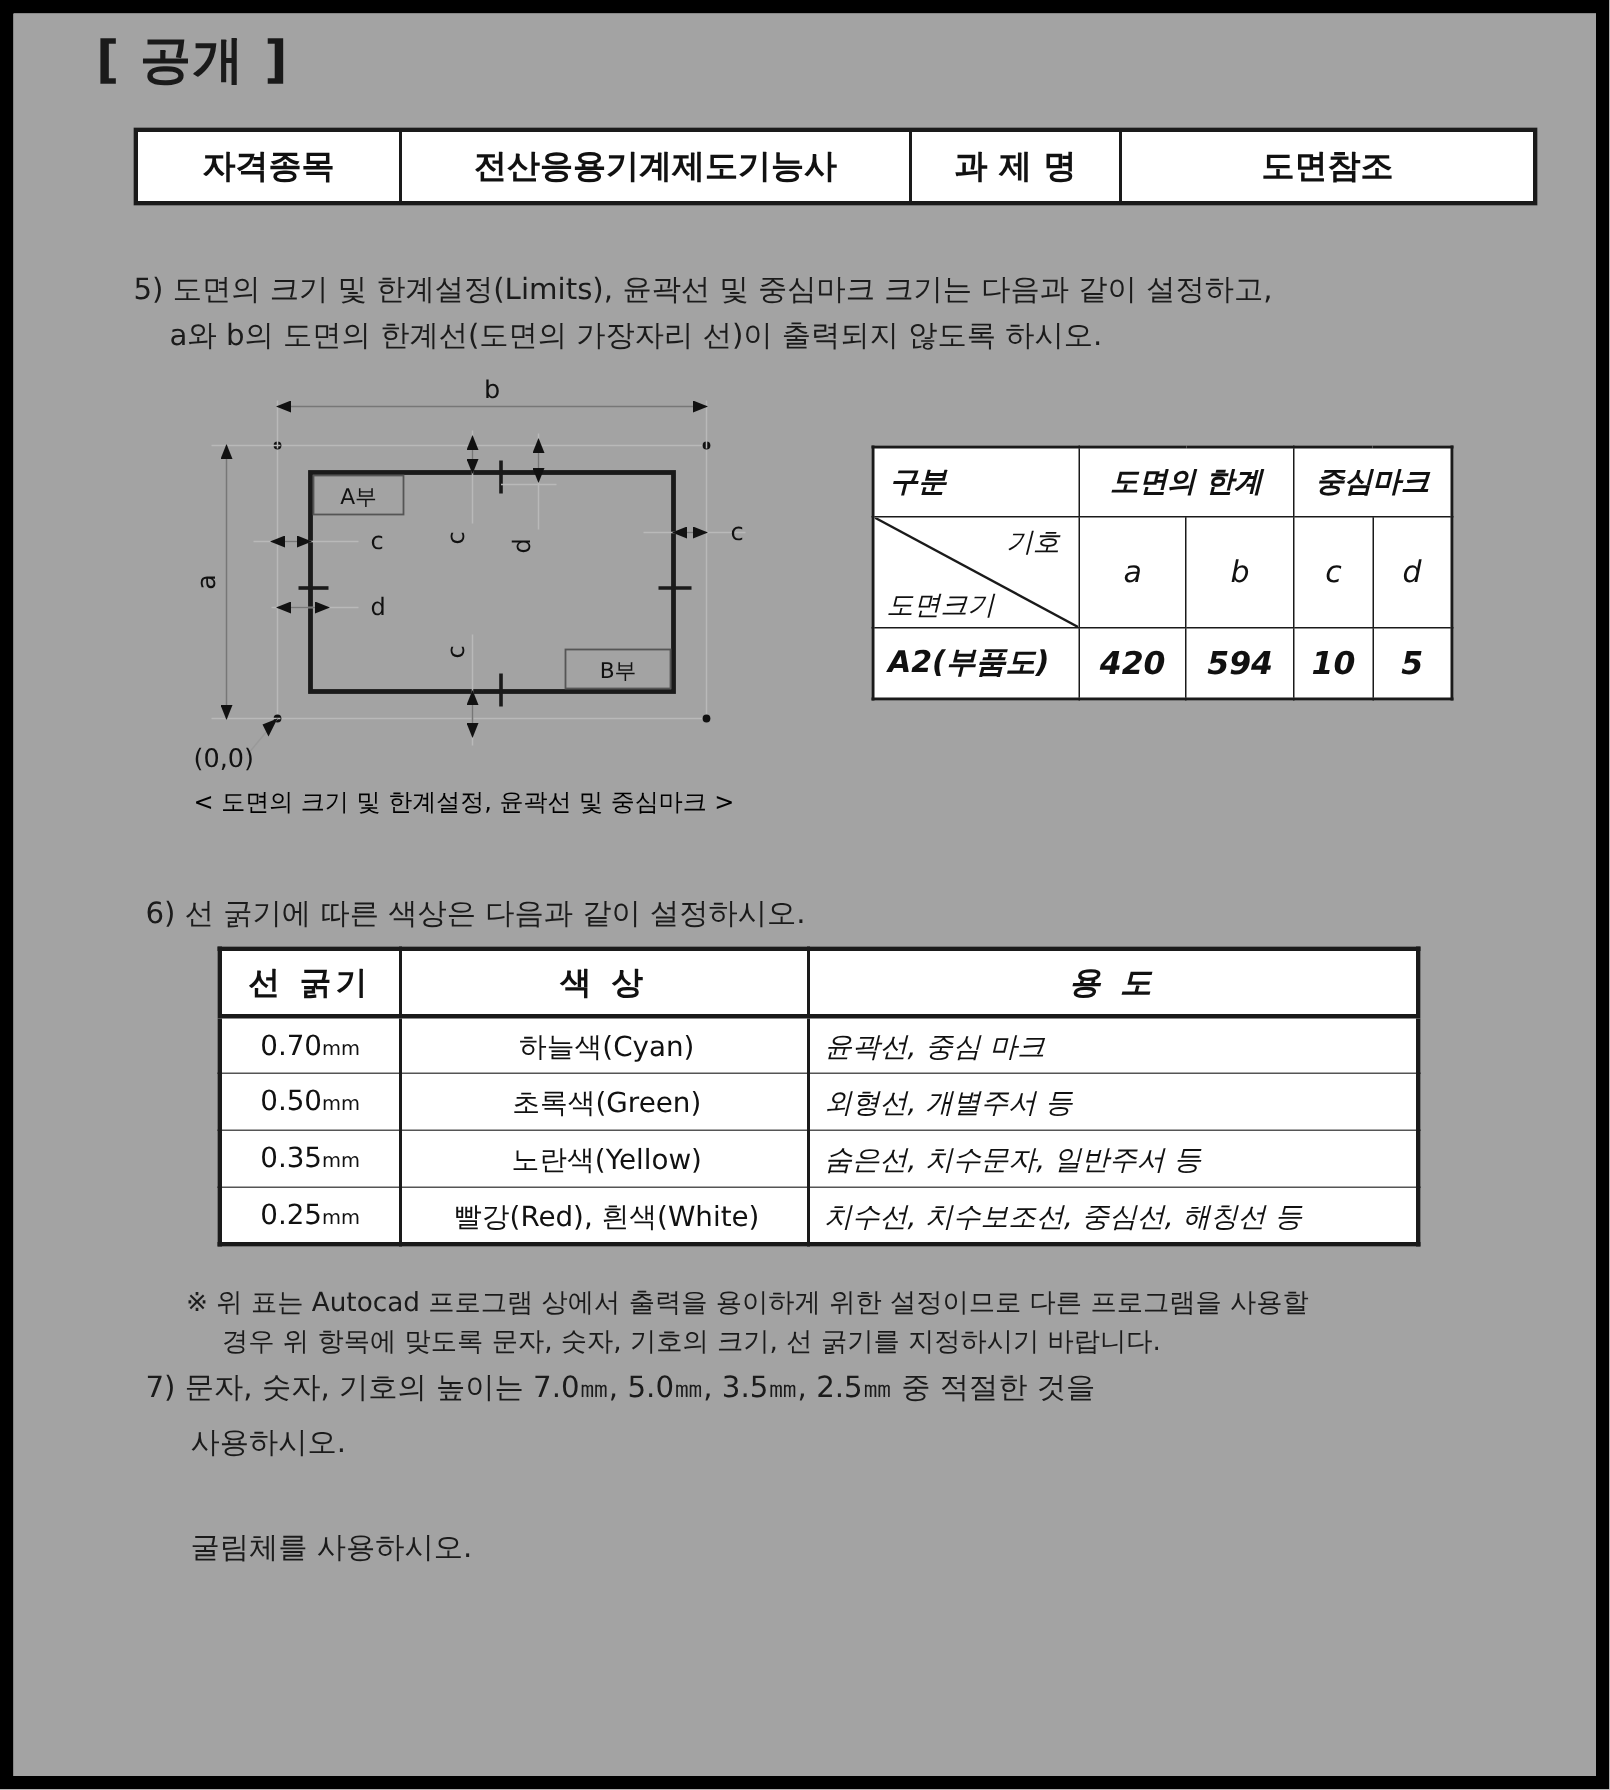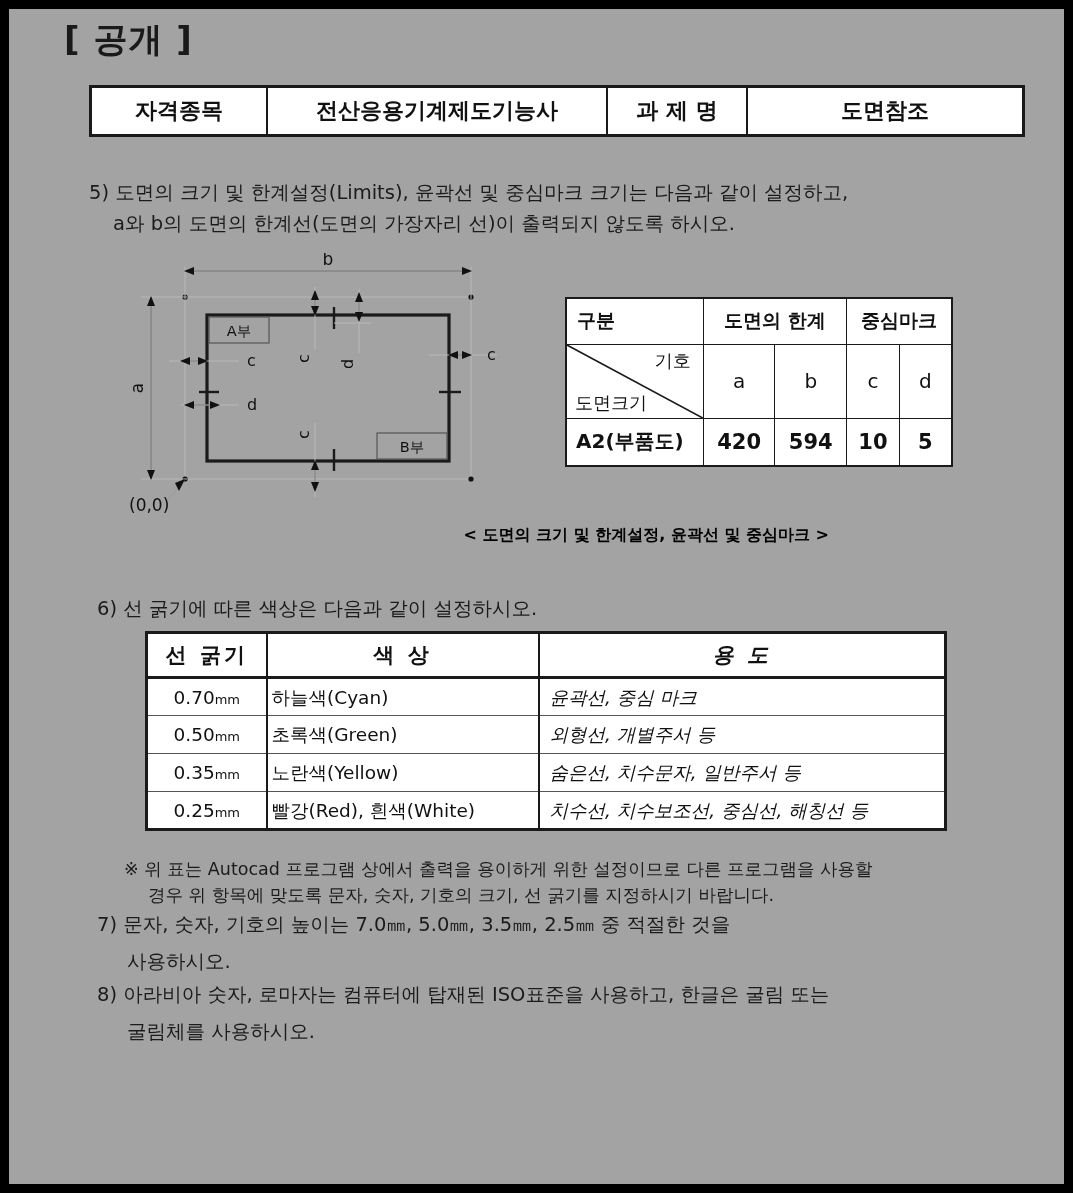--- a/index.html
+++ b/index.html
@@ -56,25 +56,25 @@
   .p6    { left: 88px; top: 584px; }
   .p7-l1 { left: 88px; top: 900px; }
   .p7-l2 { left: 118px; top: 937px; }
   .p8-l1 { left: 88px; top: 970px; }
   .p8-l2 { left: 118px; top: 1007px; }
   .note-l1 { left: 115px; top: 845px; font-size: 17.5px; }
   .note-l2 { left: 139px; top: 871px; font-size: 17.5px; }
 
   
   .diagram { position: absolute; left: 110px; top: 244px; width: 400px; height: 270px; }
-  .caption-wrap { position:absolute; left: 120px; top: 516px; width: 700px; text-align: right; font-weight: bold; }
+  .caption-wrap { position:absolute; left: 120px; top: 516px; width: 700px; text-align: left; }
 
   
   .dim-table {
-    position: absolute; left: 556px; top: 288px; width: 388px;
+    position: absolute; left: 572px; top: 288px; width: 388px; font-style: italic;
   }
   .dim-table table {
     width: 100%; border-collapse: collapse;
     border: 2.5px solid #1a1a1a; background:#fff;
   }
   .dim-table td, .dim-table th {
     border: 1.5px solid #1a1a1a;
     text-align: center; vertical-align: middle;
     font-size: 19px; color:#111; font-weight: 500;
     padding: 0;
@@ -114,21 +114,21 @@
   }
   .color-table th:last-child { border-right: none; }
   .color-table td {
     border-right: 2px solid #1a1a1a;
     border-bottom: 1.5px solid #555;
     height: 38px; font-size: 18.5px; color:#111; font-weight: 500;
   }
   .color-table td:last-child { border-right: none; }
   .color-table tr:last-child td { border-bottom: none; }
   .c-w { width: 120px; text-align: center; }
-  .c-c { width: 272px; text-align: left; padding-left: 4px; }
+  .c-c { width: 272px; text-align: center; padding-left: 4px; }
   .c-u { text-align: left; padding-left: 10px; font-style: italic; }
   .unit { font-size: 13px; }
 </style>
 </head>
 <body>
 
 <div class="page">
  <div class="inner">
 
   <div class="disclose">[ 공개 ]</div>
@@ -288,17 +288,16 @@
       </tr>
     </tbody>
         </table>
   </div>
 
   <div class="para note-l2">경우 위 항목에 맞도록 문자, 숫자, 기호의 크기, 선 굵기를 지정하시기 바랍니다.</div>
   <div class="para note-l1">※ 위 표는 Autocad 프로그램 상에서 출력을 용이하게 위한 설정이므로 다른 프로그램을 사용할</div>
 
   <div class="para p7-l1">7) 문자, 숫자, 기호의 높이는 7.0㎜, 5.0㎜, 3.5㎜, 2.5㎜ 중 적절한 것을</div>
   <div class="para p7-l2">사용하시오.</div>
-  <div class="para p8-l1">8) 아라비아 숫자, 로마자는 컴퓨터에 탑재된 ISO표준을 사용하고, 한글은 굴림 또는</div>
   <div class="para p8-l2">굴림체를 사용하시오.</div>
 
  </div>
 </div>
 
 </body></html>

